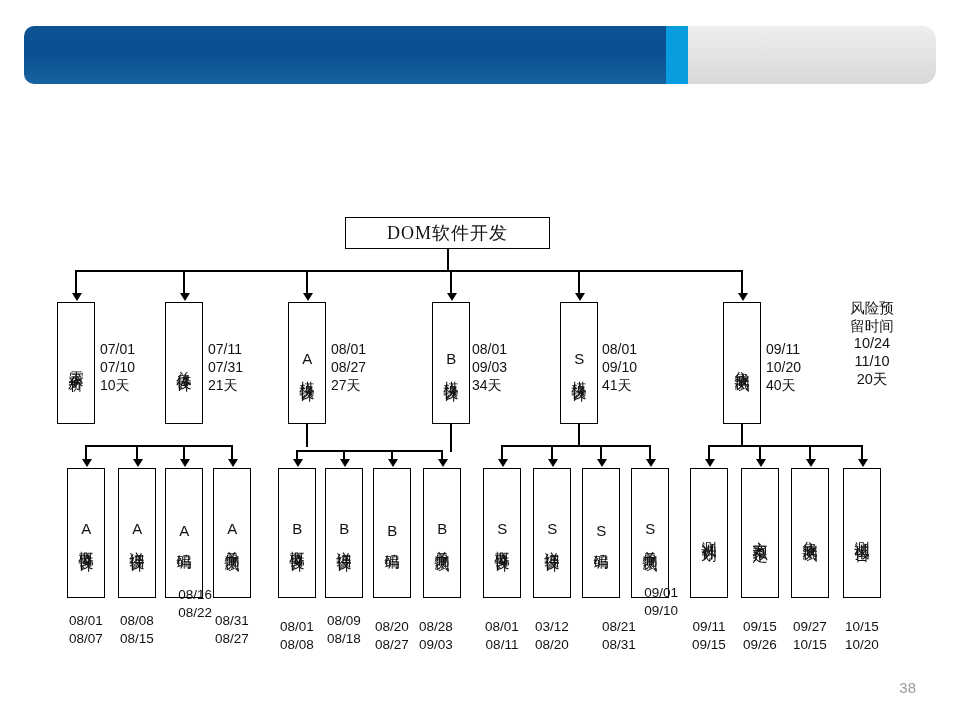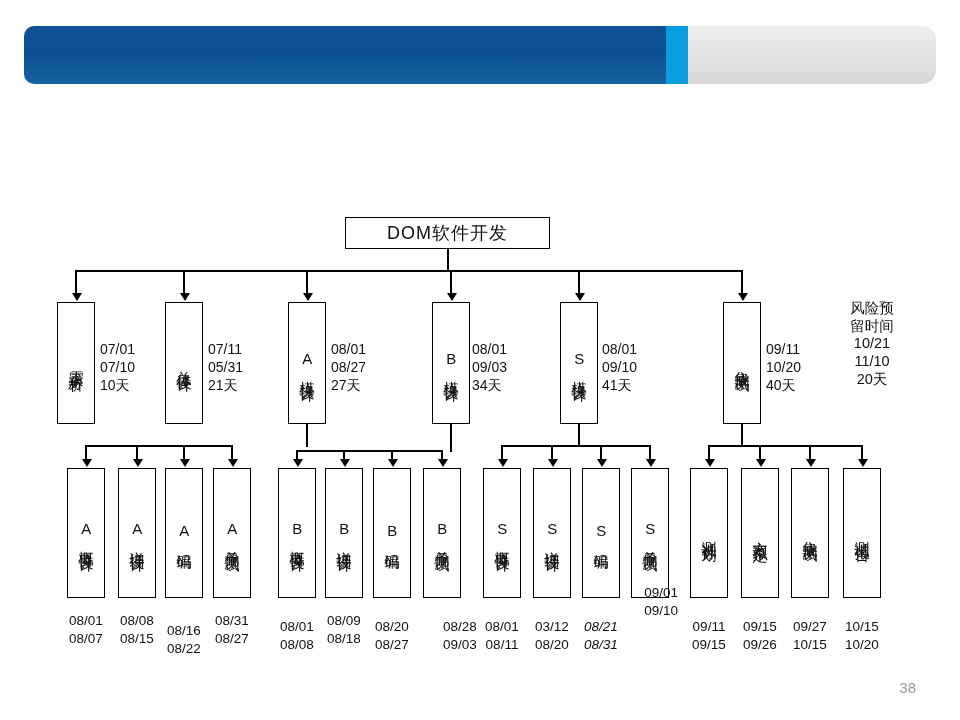--- a/index.html
+++ b/index.html
@@ -48,21 +48,21 @@
   .node{
     position:absolute;box-sizing:border-box;
     border:1.6px solid #000;background:#fff;
     display:flex;align-items:center;justify-content:center;
     font-size:15px;color:#111;line-height:1.05;
   }
   .node.vert{
     writing-mode:vertical-rl;text-orientation:upright;
     letter-spacing:2px;font-size:15px;
   }
-  .node.root{font-size:18px;letter-spacing:1px;}
+  .node.root{font-size:18px;letter-spacing:1px;font-family:Liberation Serif, serif;}
 
   .vline{position:absolute;background:#000;width:2px;}
   .hline{position:absolute;background:#000;height:2px;}
   .arrow{
     position:absolute;width:0;height:0;
     border-left:5px solid transparent;border-right:5px solid transparent;
     border-top:8px solid #000;
   }
 
   .side{
@@ -102,21 +102,21 @@
       <div class="vline" style="left:75px;top:270px;height:24px;"></div>
       <div class="arrow" style="left:72px;top:293px;"></div>
       <div class="node vert" style="left:57px;top:302px;width:38px;height:122px;">需求分析</div>
       <div class="side" style="left:100px;top:340px;">07/01
 07/10
 10天</div>
       <div class="vline" style="left:183px;top:270px;height:24px;"></div>
       <div class="arrow" style="left:180px;top:293px;"></div>
       <div class="node vert" style="left:165px;top:302px;width:38px;height:122px;">总体设计</div>
       <div class="side" style="left:208px;top:340px;">07/11
-05/31
+07/31
 21天</div>
       <div class="vline" style="left:306px;top:270px;height:24px;"></div>
       <div class="arrow" style="left:303px;top:293px;"></div>
       <div class="node vert" style="left:288px;top:302px;width:38px;height:122px;">A模块设计</div>
       <div class="side" style="left:331px;top:340px;">08/01
 08/27
 27天</div>
       <div class="vline" style="left:450px;top:270px;height:24px;"></div>
       <div class="arrow" style="left:447px;top:293px;"></div>
       <div class="node vert" style="left:432px;top:302px;width:38px;height:122px;">B模块设计</div>
@@ -130,21 +130,21 @@
 09/10
 41天</div>
       <div class="vline" style="left:741px;top:270px;height:24px;"></div>
       <div class="arrow" style="left:738px;top:293px;"></div>
       <div class="node vert" style="left:723px;top:302px;width:38px;height:122px;">集成测试</div>
       <div class="side" style="left:766px;top:340px;">09/11
 10/20
 40天</div>
       <div class="risk" style="left:826px;top:300px;width:92px;">风险预
 留时间
-10/21
+10/24
 11/10
 20天</div>
       <div class="vline" style="left:306px;top:424px;height:23px;"></div>
       <div class="hline" style="left:86px;top:445px;width:146px;"></div>
       <div class="vline" style="left:85px;top:445px;height:15px;"></div>
       <div class="arrow" style="left:82px;top:459px;"></div>
       <div class="vline" style="left:136px;top:445px;height:15px;"></div>
       <div class="arrow" style="left:133px;top:459px;"></div>
       <div class="vline" style="left:183px;top:445px;height:15px;"></div>
       <div class="arrow" style="left:180px;top:459px;"></div>
@@ -180,45 +180,45 @@
       <div class="arrow" style="left:806px;top:459px;"></div>
       <div class="vline" style="left:861px;top:445px;height:15px;"></div>
       <div class="arrow" style="left:858px;top:459px;"></div>
       <div class="node vert" style="left:67px;top:468px;width:38px;height:130px;">A概要设计</div>
       <div class="dates" style="left:58px;top:612px;width:56px;">08/01
 08/07</div>
       <div class="node vert" style="left:118px;top:468px;width:38px;height:130px;">A详细设计</div>
       <div class="dates" style="left:109px;top:612px;width:56px;">08/08
 08/15</div>
       <div class="node vert" style="left:165px;top:468px;width:38px;height:130px;">A编码</div>
-      <div class="dates" style="left:156px;top:622px;width:56px;">08/16
+      <div class="dates" style="left:156px;top:586px;width:56px;text-align:right;">08/16
 08/22</div>
       <div class="node vert" style="left:213px;top:468px;width:38px;height:130px;">A单元测试</div>
       <div class="dates" style="left:204px;top:612px;width:56px;">08/31
 08/27</div>
       <div class="node vert" style="left:278px;top:468px;width:38px;height:130px;">B概要设计</div>
       <div class="dates" style="left:269px;top:618px;width:56px;">08/01
 08/08</div>
       <div class="node vert" style="left:325px;top:468px;width:38px;height:130px;">B详细设计</div>
       <div class="dates" style="left:316px;top:612px;width:56px;">08/09
 08/18</div>
       <div class="node vert" style="left:373px;top:468px;width:38px;height:130px;">B编码</div>
       <div class="dates" style="left:364px;top:618px;width:56px;">08/20
 08/27</div>
       <div class="node vert" style="left:423px;top:468px;width:38px;height:130px;">B单元测试</div>
-      <div class="dates" style="left:432px;top:618px;width:56px;">08/28
+      <div class="dates" style="left:408px;top:618px;width:56px;">08/28
 09/03</div>
       <div class="node vert" style="left:483px;top:468px;width:38px;height:130px;">S概要设计</div>
       <div class="dates" style="left:474px;top:618px;width:56px;">08/01
 08/11</div>
       <div class="node vert" style="left:533px;top:468px;width:38px;height:130px;">S详细设计</div>
       <div class="dates" style="left:524px;top:618px;width:56px;">03/12
 08/20</div>
       <div class="node vert" style="left:582px;top:468px;width:38px;height:130px;">S编码</div>
-      <div class="dates" style="left:573px;top:618px;width:56px;font-style:italic;">08/21
+      <div class="dates" style="left:591px;top:618px;width:56px;">08/21
 08/31</div>
       <div class="node vert" style="left:631px;top:468px;width:38px;height:130px;">S单元测试</div>
       <div class="dates" style="left:622px;top:584px;width:56px;text-align:right;">09/01
 09/10</div>
       <div class="node vert" style="left:690px;top:468px;width:38px;height:130px;">测试计划</div>
       <div class="dates" style="left:681px;top:618px;width:56px;">09/11
 09/15</div>
       <div class="node vert" style="left:741px;top:468px;width:38px;height:130px;">方案拟定</div>
       <div class="dates" style="left:732px;top:618px;width:56px;">09/15
 09/26</div>

